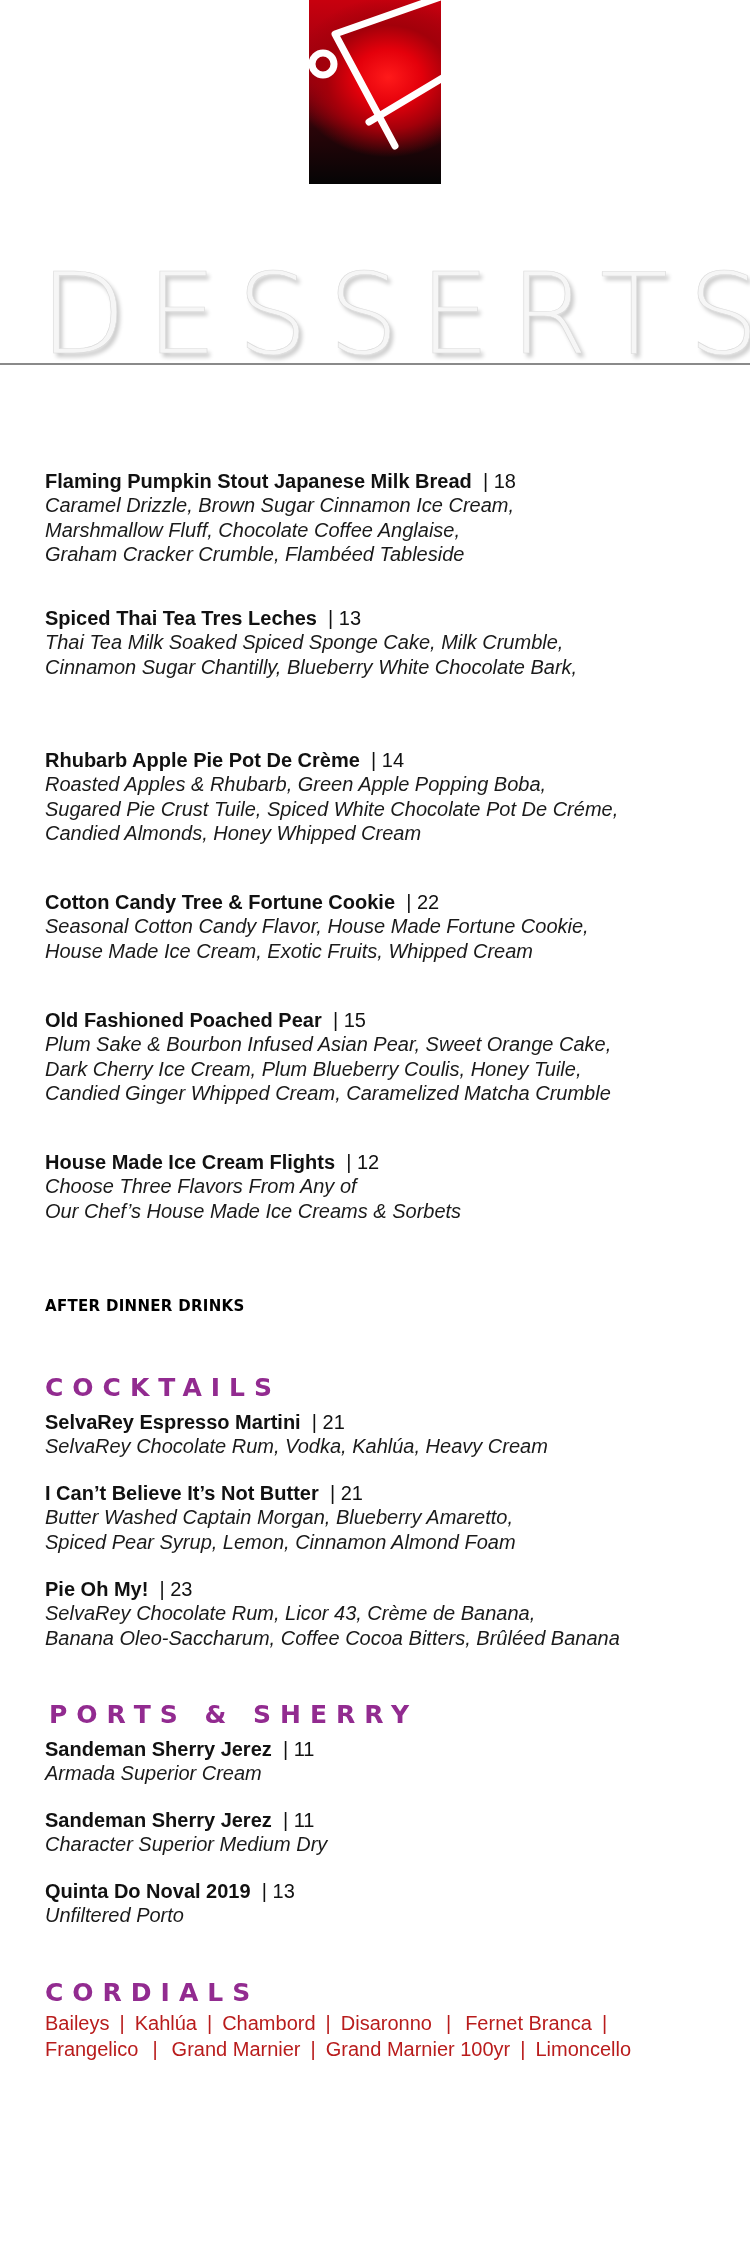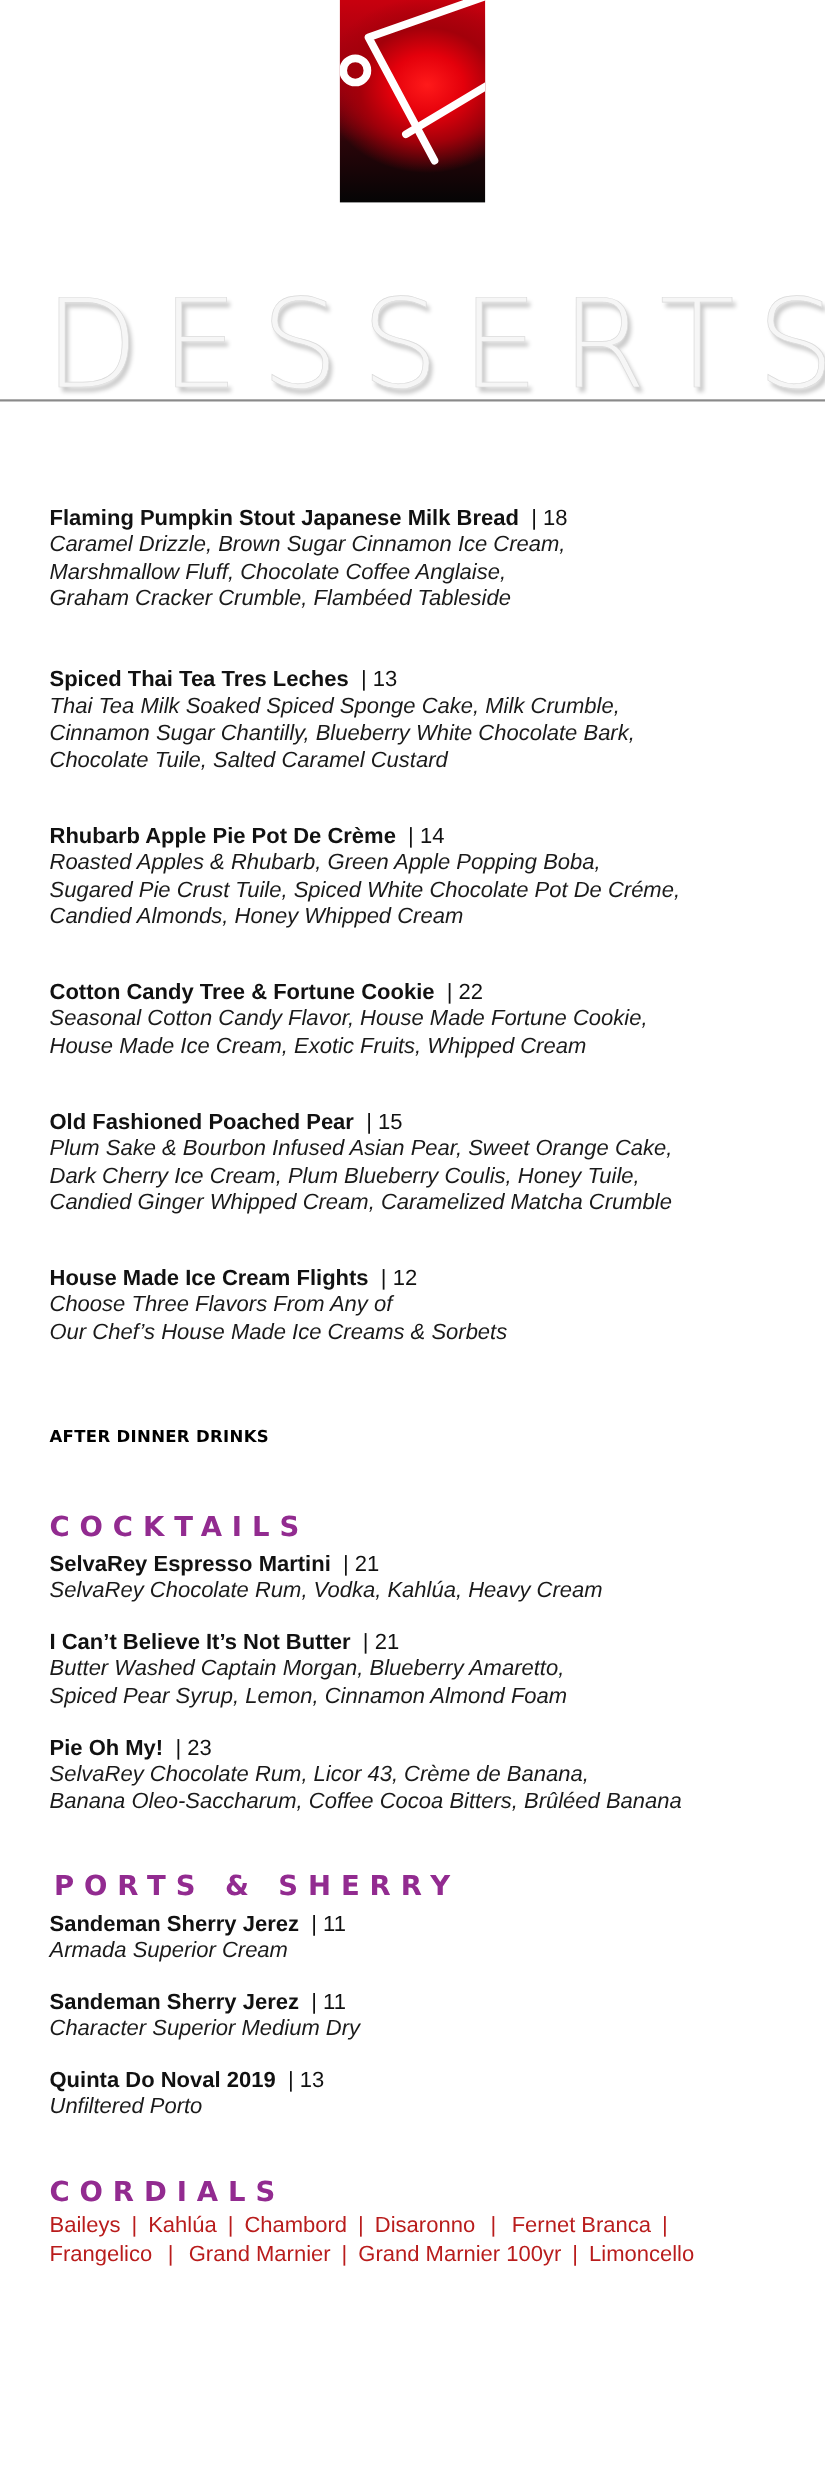--- a/index.html
+++ b/index.html
@@ -52,32 +52,31 @@
       <circle cx="14" cy="64" r="11"></circle>
     </g>
   </svg>
 </div>
 
 <div class="title-wrap">
   <div class="big-title">DESSERTS</div>
 </div>
 <div class="divider"></div>
 
-<div class="item" style="top:459px">
+<div class="item" style="top:469px">
   <div class="item-title"><span>Flaming Pumpkin Stout Japanese Milk Bread</span>&nbsp; <span class="item-price">| 18</span></div>
   <div class="item-desc">Caramel Drizzle, Brown Sugar Cinnamon Ice Cream,</div>
   <div class="item-desc">Marshmallow Fluff, Chocolate Coffee Anglaise,</div>
   <div class="item-desc">Graham Cracker Crumble, Flambéed Tableside</div>
 </div>
 
 <div class="item" style="top:606px">
   <div class="item-title"><span>Spiced Thai Tea Tres Leches</span>&nbsp; <span class="item-price">| 13</span></div>
   <div class="item-desc">Thai Tea Milk Soaked Spiced Sponge Cake, Milk Crumble,</div>
   <div class="item-desc">Cinnamon Sugar Chantilly, Blueberry White Chocolate Bark,</div>
-  <div class="item-desc">Chocolate Tuile, Salted Caramel Custard</div>
 </div>
 
 <div class="item" style="top:748px">
   <div class="item-title"><span>Rhubarb Apple Pie Pot De Crème</span>&nbsp; <span class="item-price">| 14</span></div>
   <div class="item-desc">Roasted Apples &amp; Rhubarb, Green Apple Popping Boba,</div>
   <div class="item-desc">Sugared Pie Crust Tuile, Spiced White Chocolate Pot De Créme,</div>
   <div class="item-desc">Candied Almonds, Honey Whipped Cream</div>
 </div>
 
 <div class="item" style="top:890px">

